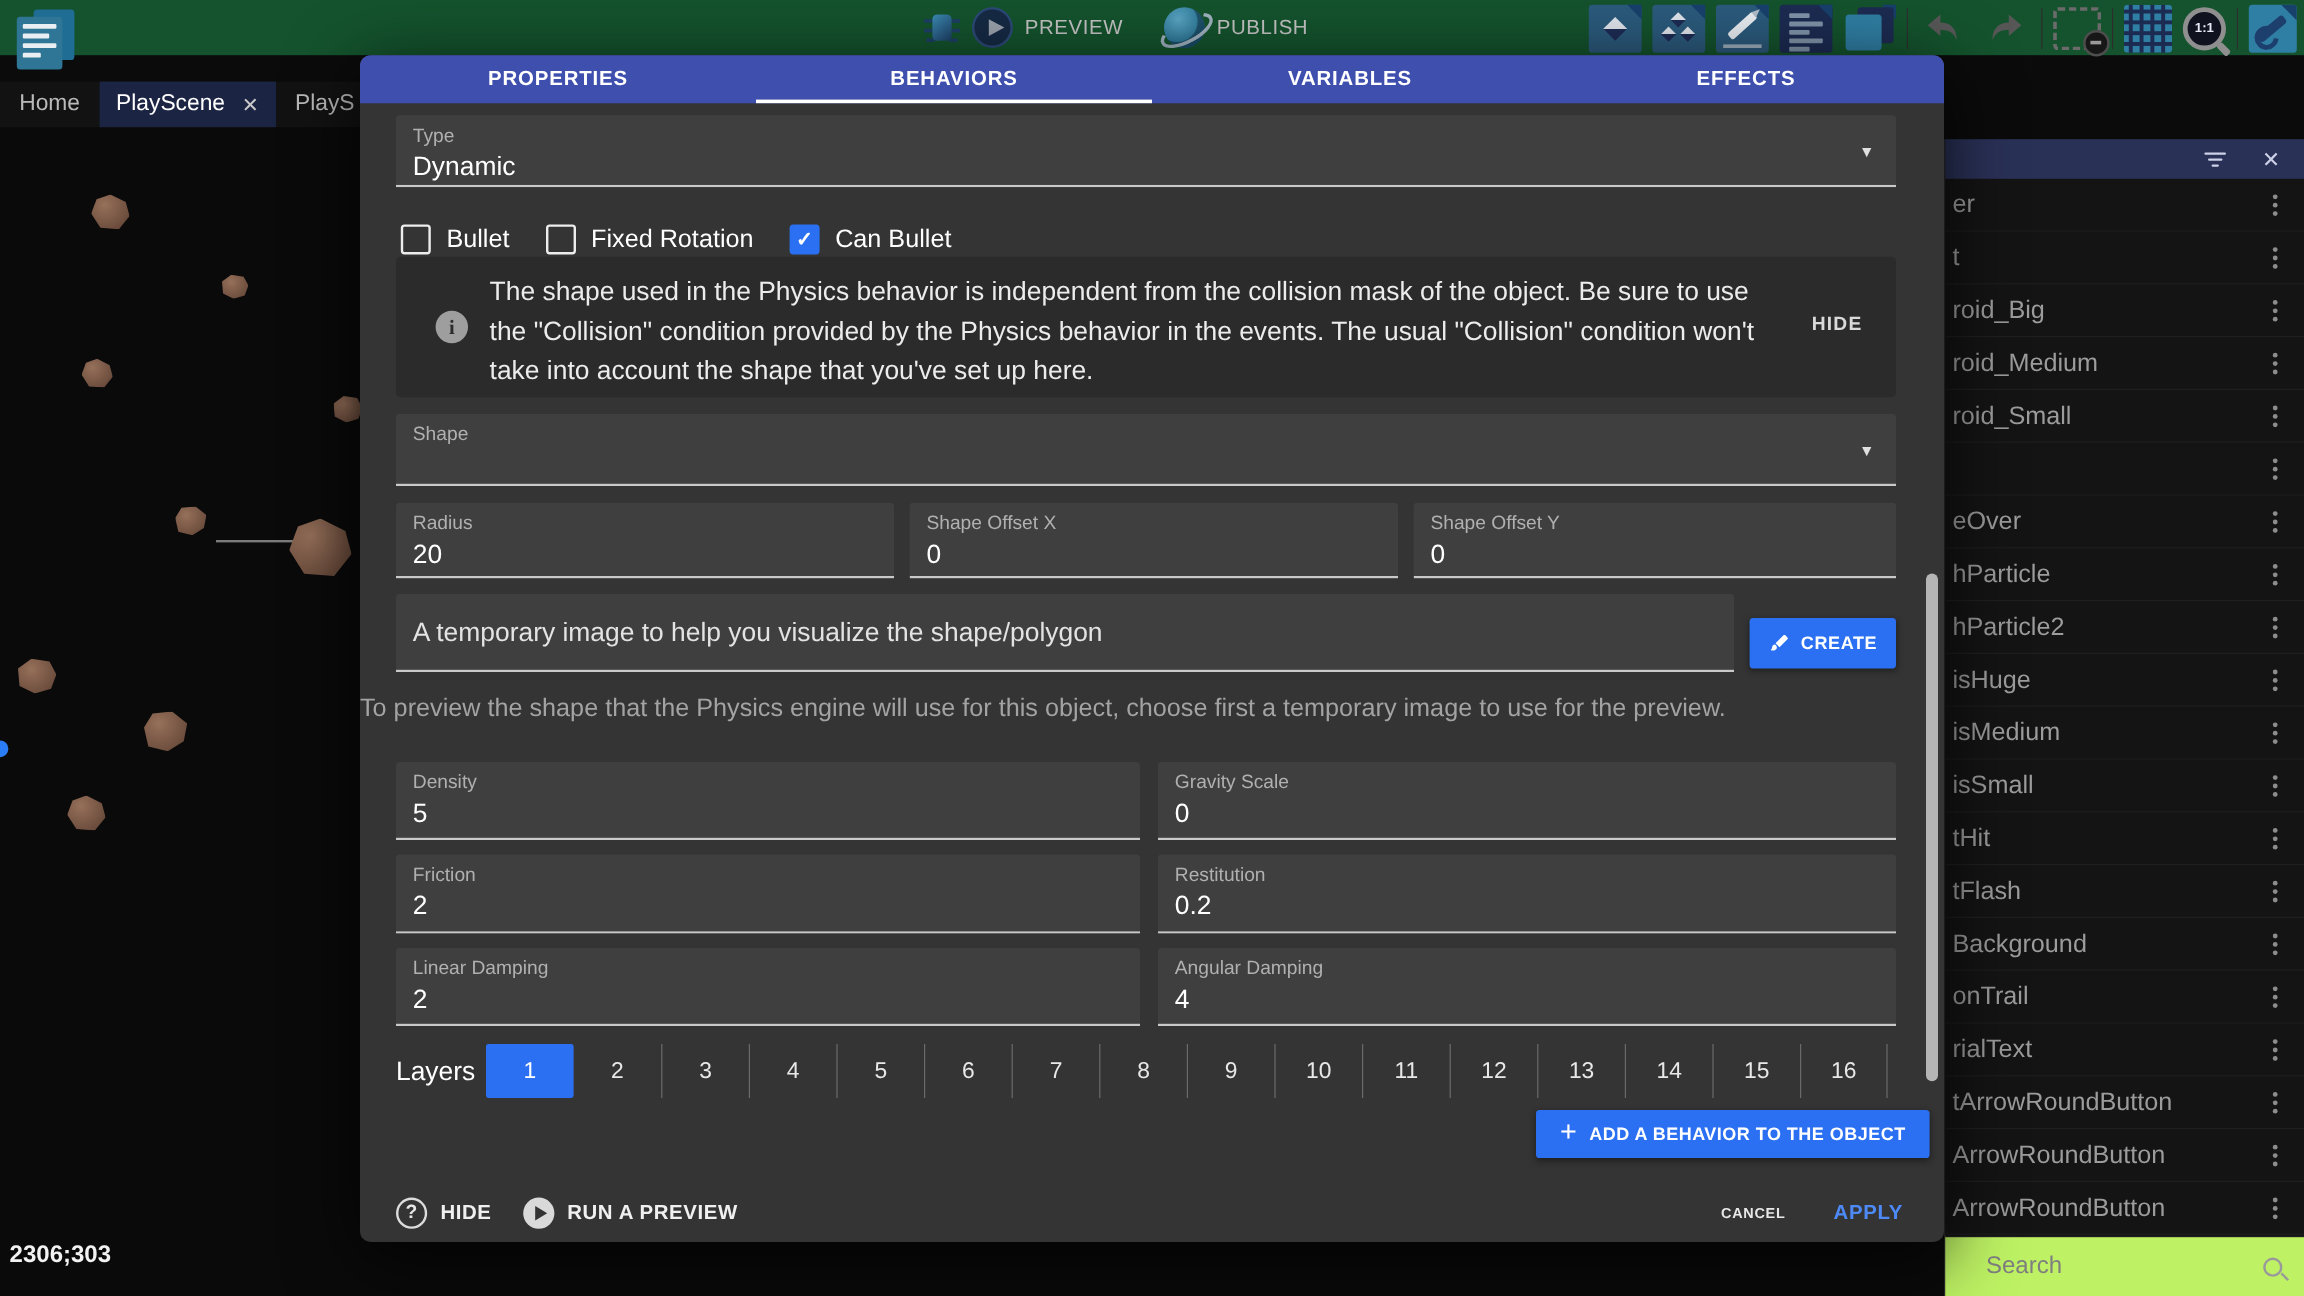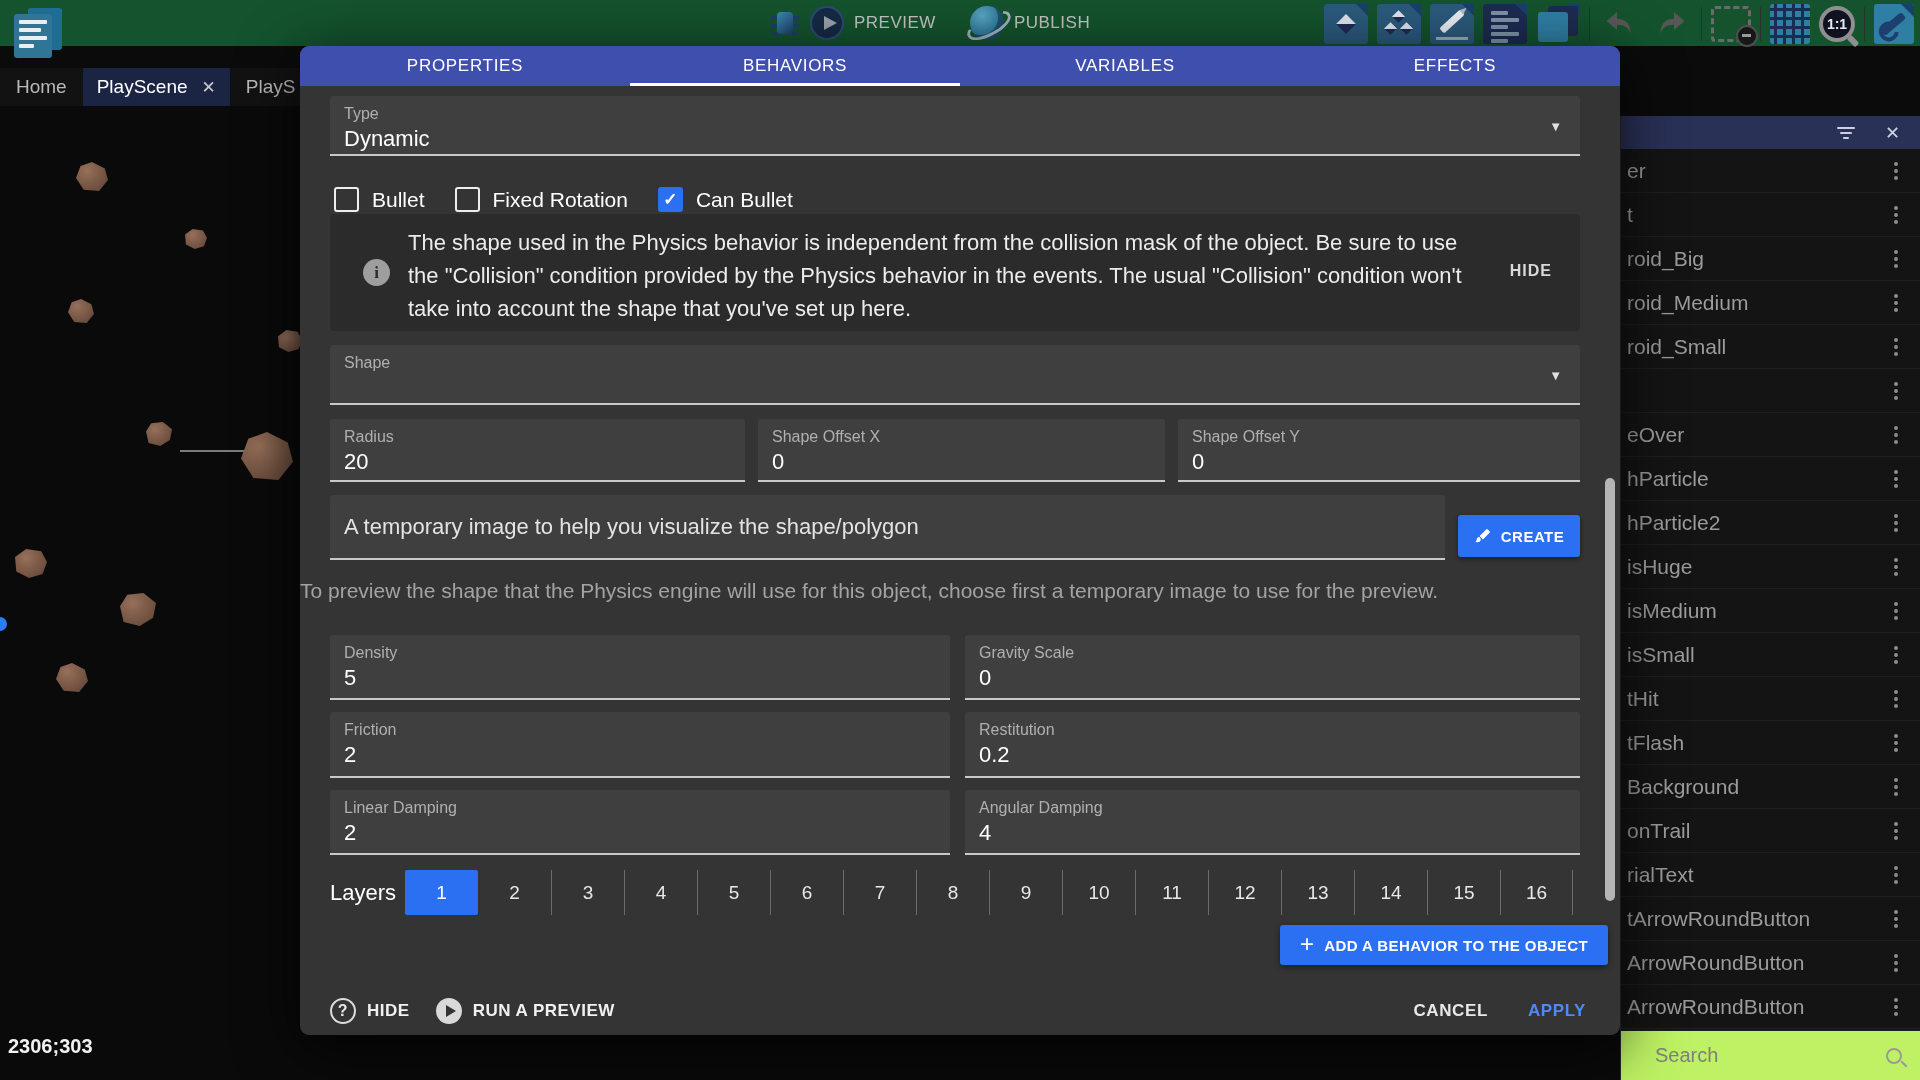--- a/index.html
+++ b/index.html
@@ -40,21 +40,21 @@
   .vsep{width:1px;height:34px;background:#2e2e2e;}
   .ghost-ic{width:42px;height:36px;display:flex;align-items:center;justify-content:center;}
   .ghost-ic svg{display:block;}
   .sel-ic{width:40px;height:36px;border:3px dashed #6b6b6b;border-radius:4px;position:relative;}
   .sel-ic .minus{position:absolute;right:-10px;bottom:-8px;width:22px;height:22px;border-radius:50%;background:#171717;border:2px solid #4e4e4e;}
   .sel-ic .minus::after{content:'';position:absolute;left:4px;top:7px;width:9px;height:3px;background:#9a9a9a;}
   .grid-ic{width:40px;height:40px;border-radius:3px;background:#2f7ea3;
     background-image:linear-gradient(#1c2b52 3px,transparent 3px),linear-gradient(90deg,#1c2b52 3px,transparent 3px);
     background-size:9px 9px;background-position:4px 4px;}
   .one2one{width:36px;height:36px;border-radius:50%;border:4px solid #8f8f8f;background:#10131f;color:#e6e9f5;
-    font-size:14px;font-weight:bold;display:flex;align-items:center;justify-content:center;position:relative;}
+    font-size:11px;font-weight:bold;display:flex;align-items:center;justify-content:center;position:relative;}
   .one2one::after{content:'';position:absolute;right:-8px;bottom:-6px;width:12px;height:6px;background:#8f8f8f;transform:rotate(45deg);border-radius:2px;}
   .wrench-ic{width:40px;height:40px;border-radius:3px;background:#2f7ea3;position:relative;overflow:hidden;}
   .wrench-ic::before{content:'';position:absolute;right:0;top:0;border-style:solid;border-width:0 13px 13px 0;border-color:transparent #17406b transparent transparent;}
   .wrench-ic .w{position:absolute;left:5px;top:16px;width:28px;height:8px;background:#1d3f6e;border-radius:3px;transform:rotate(-40deg);}
   .wrench-ic .w::after{content:'';position:absolute;left:-4px;top:-3px;width:12px;height:12px;border:4px solid #1d3f6e;border-radius:50%;border-right-color:transparent;background:transparent;}
 
   
   .tabstrip{position:absolute;top:68px;left:0;right:300px;height:38px;display:flex;background:#121212;z-index:3;}
   .tab{height:38px;display:flex;align-items:center;padding:0 16px;color:#b9b9b9;font-size:19px;}
   .tab.active{background:#1c2444;color:#fff;gap:14px;padding:0 14px;}
@@ -83,21 +83,21 @@
   .dots{display:flex;flex-direction:column;align-items:center;}
   .dots i{display:block;width:4px;height:4px;border-radius:50%;background:#8d8d8d;margin:1.5px 0;}
   .searchbar{position:absolute;bottom:0;left:0;right:0;height:50px;background:#bef264;display:flex;align-items:center;justify-content:space-between;padding:0 18px 0 34px;color:#7f7f7f;font-size:20px;border-top:1px solid #1f1f1f;}
   .mag{width:16px;height:16px;border:2px solid #9a9a9a;border-radius:50%;position:relative;}
   .mag::after{content:'';position:absolute;left:12px;top:13px;width:8px;height:2px;background:#9a9a9a;transform:rotate(45deg);}
 
   
   .dialog{position:absolute;left:300px;top:46px;width:1320px;height:989px;background:#343434;border-radius:9px;
     box-shadow:0 14px 60px rgba(0,0,0,.75);z-index:10;}
   .dtabs{height:40px;background:#3f4fae;border-radius:9px 9px 0 0;display:flex;}
-  .dtab{flex:1;display:flex;align-items:center;justify-content:center;color:#fff;font-size:17px;font-weight:normal;letter-spacing:.7px;position:relative;}
+  .dtab{flex:1;display:flex;align-items:center;justify-content:center;color:#fff;font-size:17px;font-weight:bold;letter-spacing:.7px;position:relative;}
   .dtab.active::after{content:'';position:absolute;left:0;right:0;bottom:0;height:3px;background:#fff;}
 
   .field{position:absolute;background:#3f3f3f;border-bottom:2px solid #c9c9c9;border-radius:3px 3px 0 0;}
   .field .lbl{display:block;font-size:16px;color:#b0b0b0;margin:9px 0 0 14px;}
   .field .val{display:block;font-size:22px;color:#fff;margin:3px 0 0 14px;}
   .field .arrow{position:absolute;right:18px;top:50%;transform:translateY(-40%);color:#e0e0e0;font-size:13px;}
 
   .cbrow{position:absolute;top:124px;left:34px;display:flex;gap:30px;align-items:center;height:30px;}
   .cb{display:flex;align-items:center;gap:13px;font-size:21px;color:#fff;margin-top:29px;}
   .cb .box{width:25px;height:25px;border:2px solid #ededed;border-radius:3px;display:flex;align-items:center;justify-content:center;font-size:17px;font-weight:bold;color:transparent;}
@@ -128,21 +128,21 @@
     box-shadow:0 2px 6px rgba(0,0,0,.45);}
   .add-btn .plus{font-size:24px;font-weight:normal;margin-top:-2px;}
 
   .dfooter{position:absolute;left:0;right:0;bottom:0;height:49px;display:flex;align-items:center;padding:0 34px 0 30px;}
   .f-item{display:flex;align-items:center;gap:11px;font-size:17px;font-weight:bold;letter-spacing:.5px;color:#f0f0f0;margin-right:26px;}
   .q-icon{width:26px;height:26px;border:2px solid #dcdcdc;border-radius:50%;color:#e8e8e8;font-size:16px;font-weight:bold;
     display:flex;align-items:center;justify-content:center;}
   .playf-icon{width:26px;height:26px;border-radius:50%;background:#d9d9d9;position:relative;}
   .playf-icon::after{content:'';position:absolute;left:10px;top:7px;border-left:10px solid #333;border-top:6px solid transparent;border-bottom:6px solid transparent;}
   .f-spacer{flex:1;}
-  .cancel-btn{font-size:17px;font-weight:bold;letter-spacing:.6px;color:#e8e8e8;margin-right:40px;}
+  .cancel-btn{font-size:12px;font-weight:bold;letter-spacing:.6px;color:#e8e8e8;margin-right:40px;}
   .apply-btn{font-size:17px;font-weight:bold;letter-spacing:.6px;color:#4d8af8;}
 
   .dscroll{position:absolute;right:5px;top:432px;width:10px;height:423px;background:#b5b5b5;border-radius:5px;}
 </style>
 </head>
 <body>
 
 <div class="toolbar">
   <div class="proj-icon">
     <span class="back"></span>

